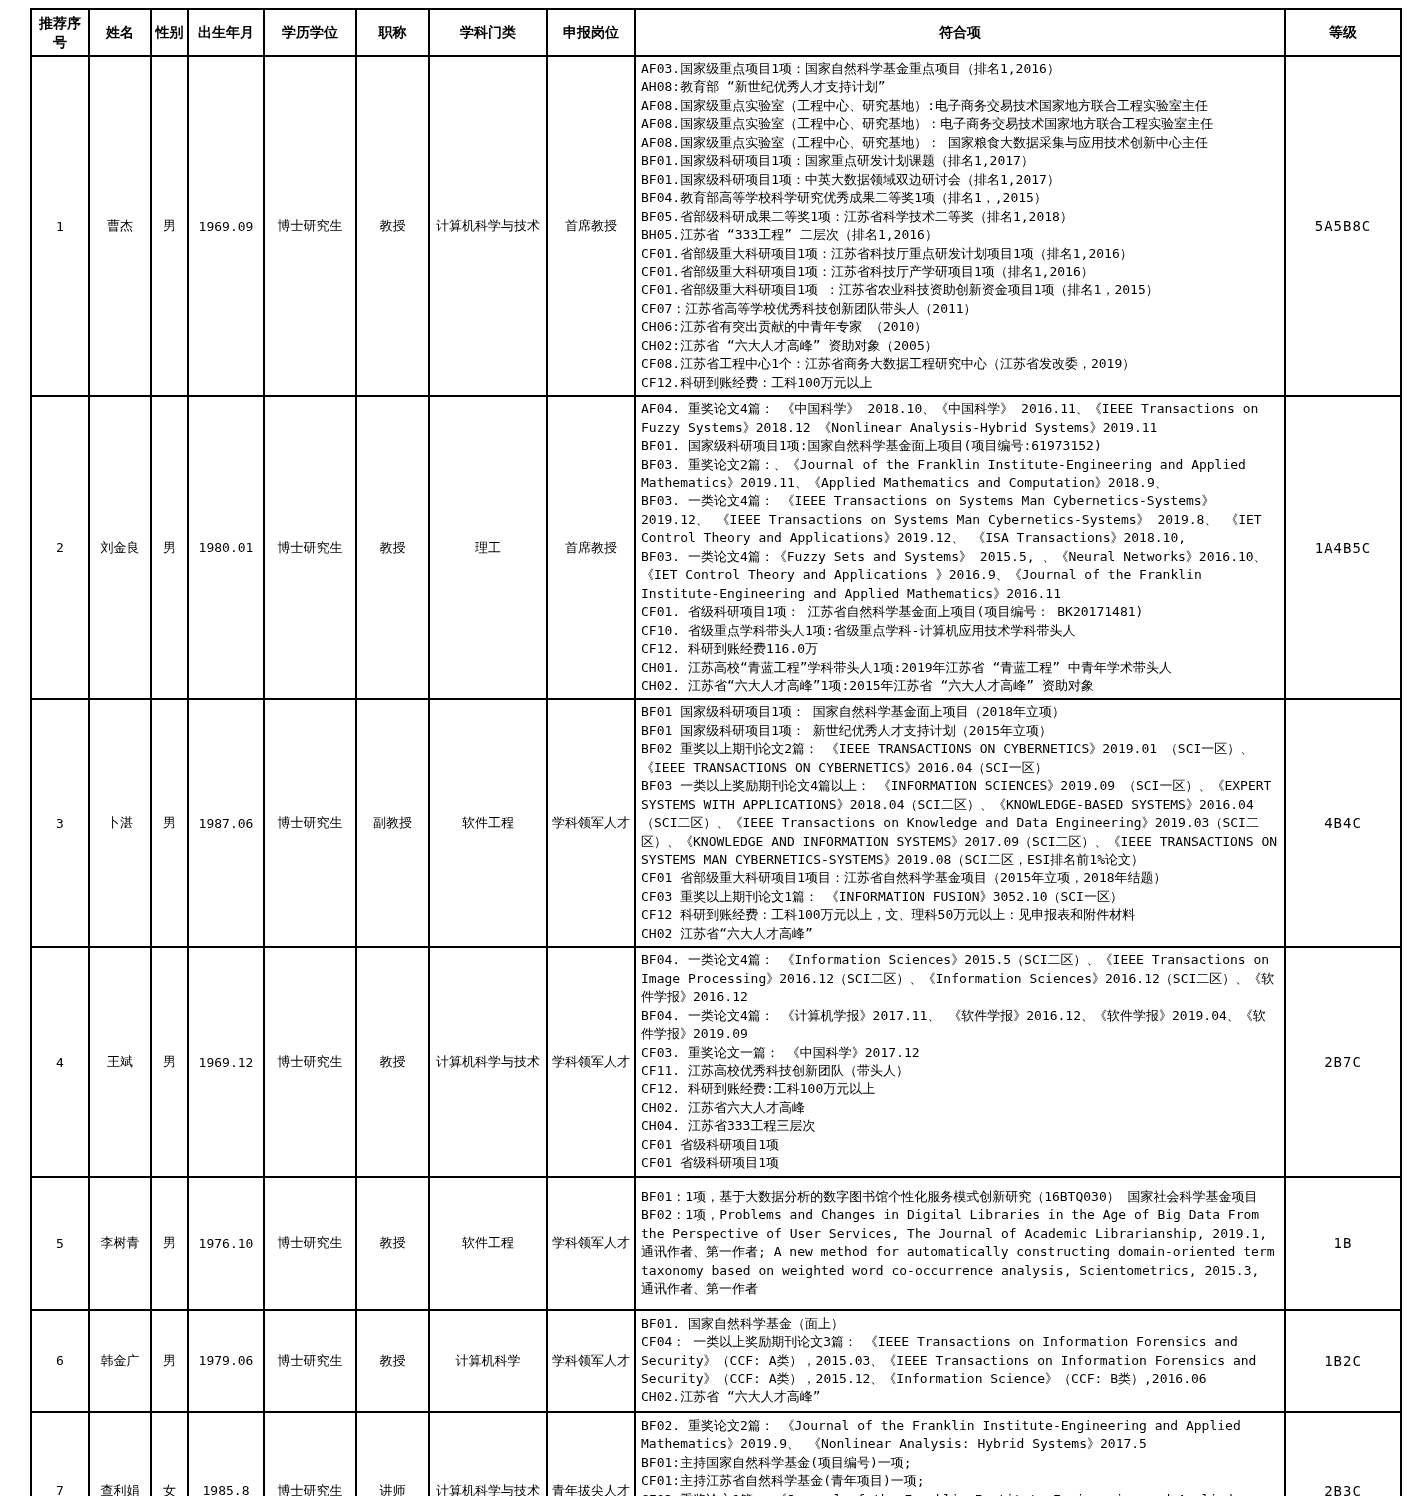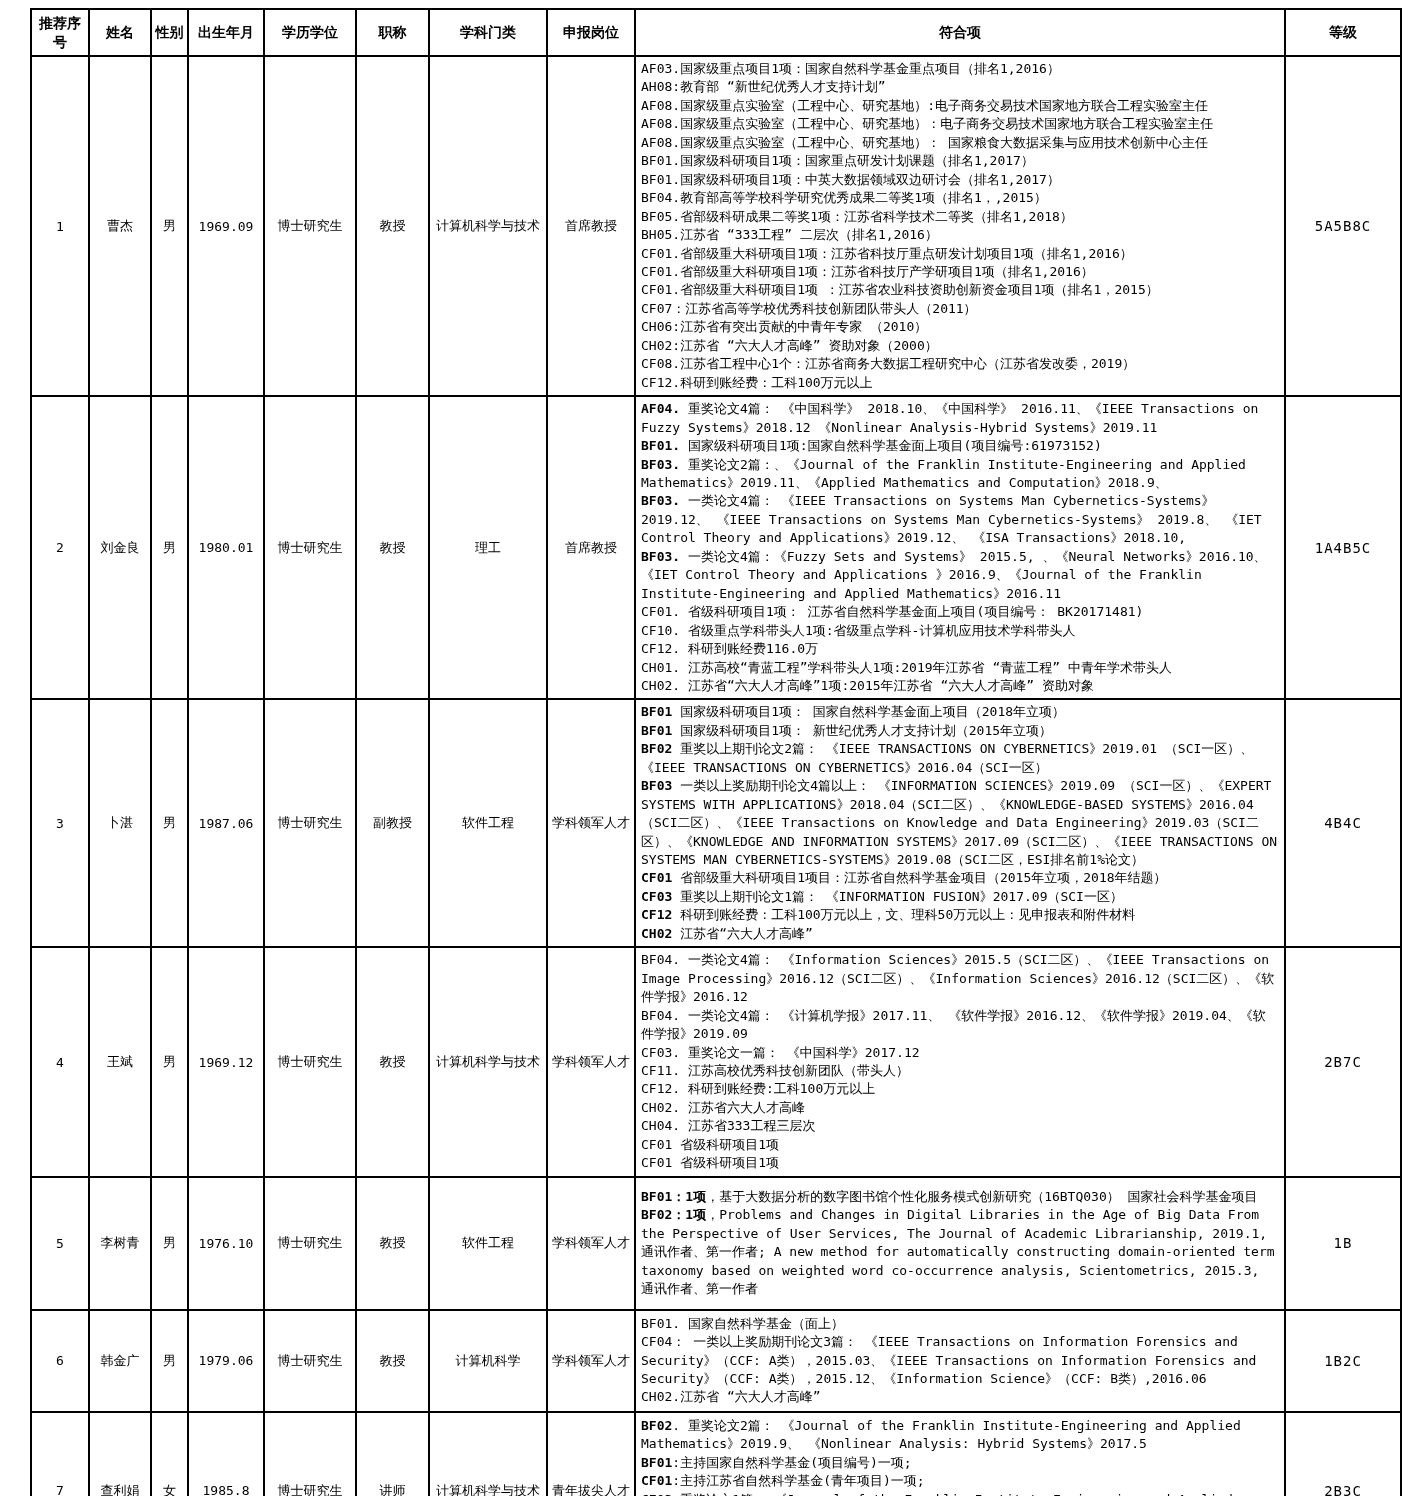--- a/index.html
+++ b/index.html
@@ -19,21 +19,21 @@
   thead tr{height:47px;}
   td{font-size:13px;vertical-align:middle;padding:2px 3px;}
   td.c-no,td.c-name,td.c-gender,td.c-birth,td.c-degree,td.c-title,
   td.c-discipline,td.c-position,td.c-grade{text-align:center;}
   td.c-grade{letter-spacing:1px;font-size:14px;}
   td.items{
     text-align:left;padding:3px 6px 3px 5px;
     font-size:13px;line-height:1.42;vertical-align:middle;
   }
   .item-line{margin:0;}
-  .item-line b{font-weight:bold;}
+  .item-line b{font-weight:normal;}
   tr.r0{height:330px;}
   tr.r1{height:253px;}
   tr.r2{height:242px;}
   tr.r3{height:215px;}
   tr.r4{height:133px;}
   tr.r5{height:102px;}
   tr.r6{height:158px;}
 </style>
 </head>
 <body>
@@ -85,21 +85,21 @@
             <div class="item-line"><span>BF01.国家级科研项目1项：国家重点研发计划课题（排名1,2017）</span></div>
             <div class="item-line"><span>BF01.国家级科研项目1项：中英大数据领域双边研讨会（排名1,2017）</span></div>
             <div class="item-line"><span>BF04.教育部高等学校科学研究优秀成果二等奖1项（排名1，,2015）</span></div>
             <div class="item-line"><span>BF05.省部级科研成果二等奖1项：江苏省科学技术二等奖（排名1,2018）</span></div>
             <div class="item-line"><span>BH05.江苏省 “333工程” 二层次（排名1,2016）</span></div>
             <div class="item-line"><span>CF01.省部级重大科研项目1项：江苏省科技厅重点研发计划项目1项（排名1,2016）</span></div>
             <div class="item-line"><span>CF01.省部级重大科研项目1项：江苏省科技厅产学研项目1项（排名1,2016）</span></div>
             <div class="item-line"><span>CF01.省部级重大科研项目1项 ：江苏省农业科技资助创新资金项目1项（排名1，2015）</span></div>
             <div class="item-line"><span>CF07：江苏省高等学校优秀科技创新团队带头人（2011）</span></div>
             <div class="item-line"><span>CH06:江苏省有突出贡献的中青年专家 （2010）</span></div>
-            <div class="item-line"><span>CH02:江苏省 “六大人才高峰” 资助对象（2000）</span></div>
+            <div class="item-line"><span>CH02:江苏省 “六大人才高峰” 资助对象（2005）</span></div>
             <div class="item-line"><span>CF08.江苏省工程中心1个：江苏省商务大数据工程研究中心（江苏省发改委，2019）</span></div>
             <div class="item-line"><span>CF12.科研到账经费：工科100万元以上</span></div>
           </td>
           <td class="c-grade">5A5B8C</td>
         </tr>
         <tr class="r1">
           <td class="c-no">2</td>
           <td class="c-name">刘金良</td>
           <td class="c-gender">男</td>
           <td class="c-birth">1980.01</td>
@@ -129,21 +129,21 @@
           <td class="c-degree">博士研究生</td>
           <td class="c-title">副教授</td>
           <td class="c-discipline">软件工程</td>
           <td class="c-position">学科领军人才</td>
           <td class="items">
             <div class="item-line"><b>BF01</b><span> 国家级科研项目1项：  国家自然科学基金面上项目（2018年立项）</span></div>
             <div class="item-line"><b>BF01</b><span> 国家级科研项目1项：  新世纪优秀人才支持计划（2015年立项）</span></div>
             <div class="item-line"><b>BF02</b><span> 重奖以上期刊论文2篇： 《IEEE TRANSACTIONS ON CYBERNETICS》2019.01 （SCI一区）、《IEEE TRANSACTIONS ON CYBERNETICS》2016.04（SCI一区）</span></div>
             <div class="item-line"><b>BF03</b><span> 一类以上奖励期刊论文4篇以上： 《INFORMATION SCIENCES》2019.09 （SCI一区）、《EXPERT SYSTEMS WITH APPLICATIONS》2018.04（SCI二区）、《KNOWLEDGE-BASED SYSTEMS》2016.04（SCI二区）、《IEEE Transactions on Knowledge and Data Engineering》2019.03（SCI二区）、《KNOWLEDGE AND INFORMATION SYSTEMS》2017.09（SCI二区）、《IEEE TRANSACTIONS ON SYSTEMS MAN CYBERNETICS-SYSTEMS》2019.08（SCI二区，ESI排名前1%论文）</span></div>
             <div class="item-line"><b>CF01</b><span> 省部级重大科研项目1项目：江苏省自然科学基金项目（2015年立项，2018年结题）</span></div>
-            <div class="item-line"><b>CF03</b><span> 重奖以上期刊论文1篇： 《INFORMATION FUSION》2017.09（SCI一区）</span></div>
+            <div class="item-line"><b>CF03</b><span> 重奖以上期刊论文1篇： 《INFORMATION FUSION》3052.10（SCI一区）</span></div>
             <div class="item-line"><b>CF12</b><span> 科研到账经费：工科100万元以上，文、理科50万元以上：见申报表和附件材料</span></div>
             <div class="item-line"><b>CH02</b><span> 江苏省“六大人才高峰”</span></div>
           </td>
           <td class="c-grade">4B4C</td>
         </tr>
         <tr class="r3">
           <td class="c-no">4</td>
           <td class="c-name">王斌</td>
           <td class="c-gender">男</td>
           <td class="c-birth">1969.12</td>

